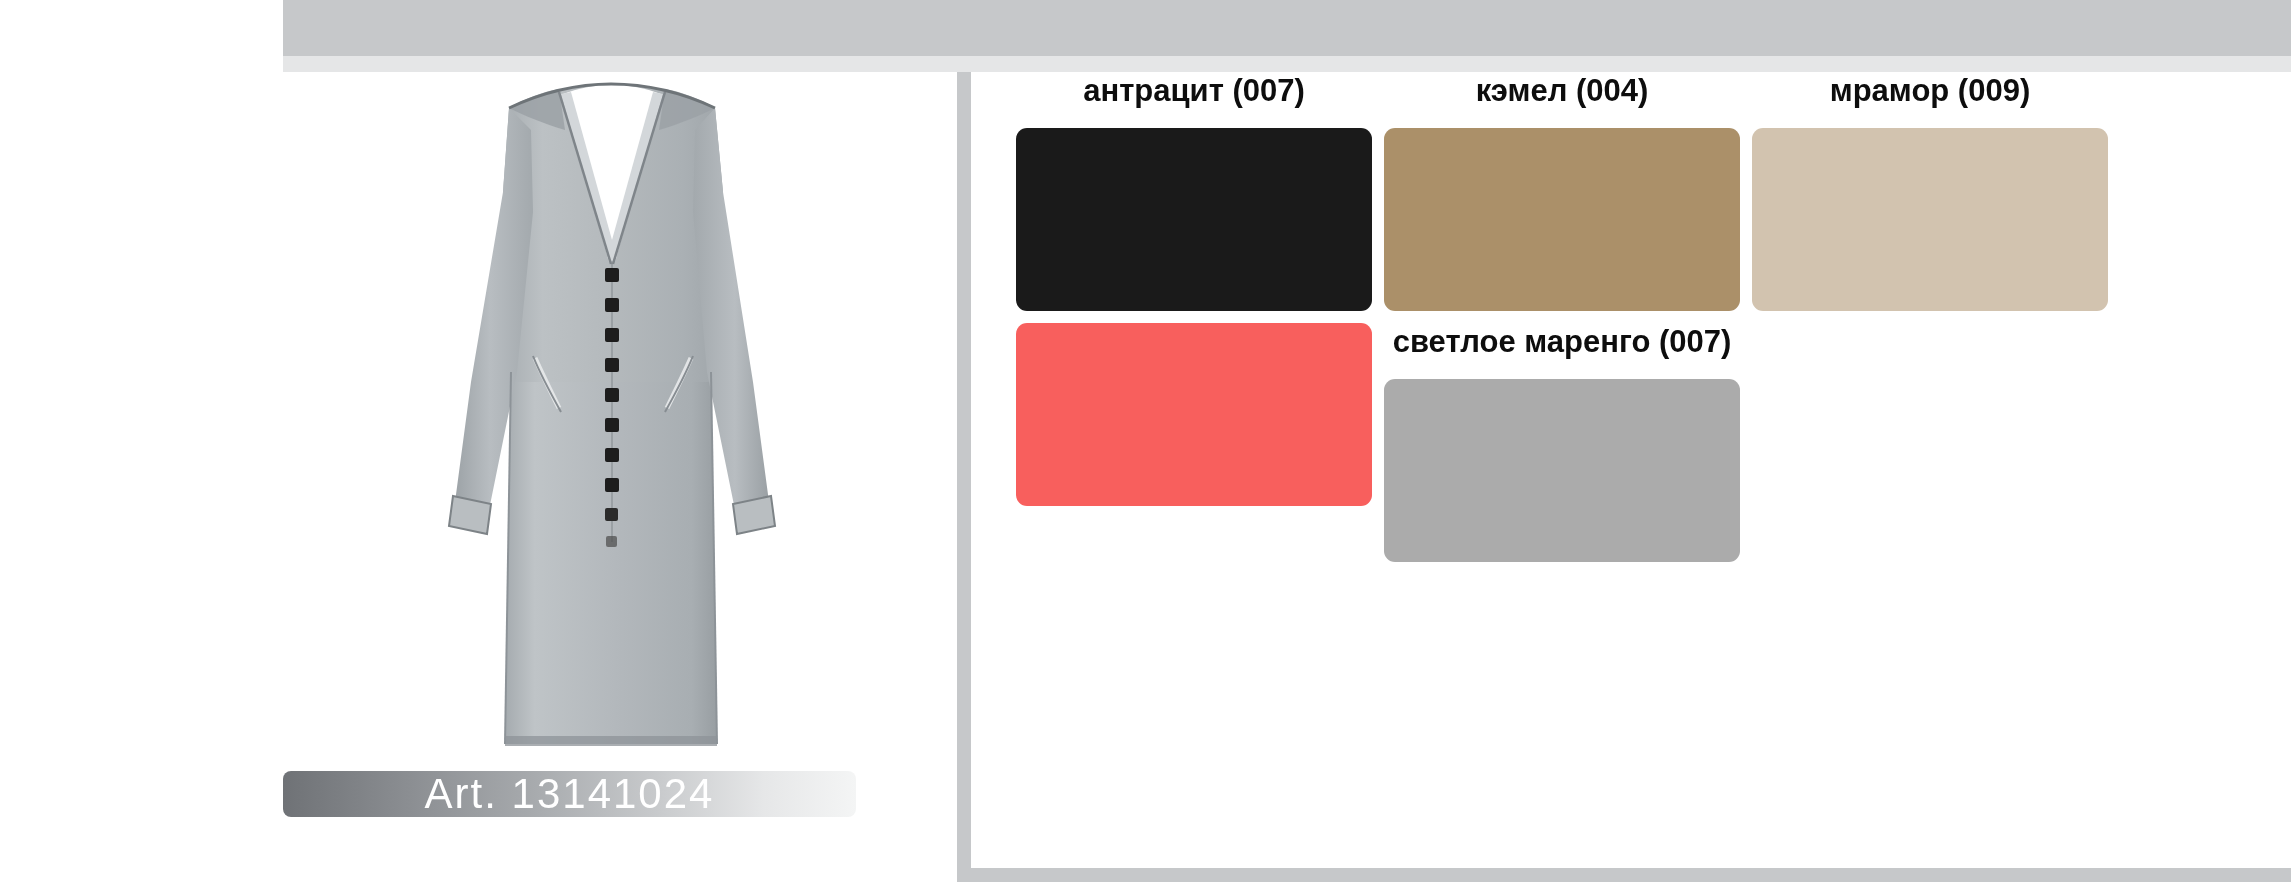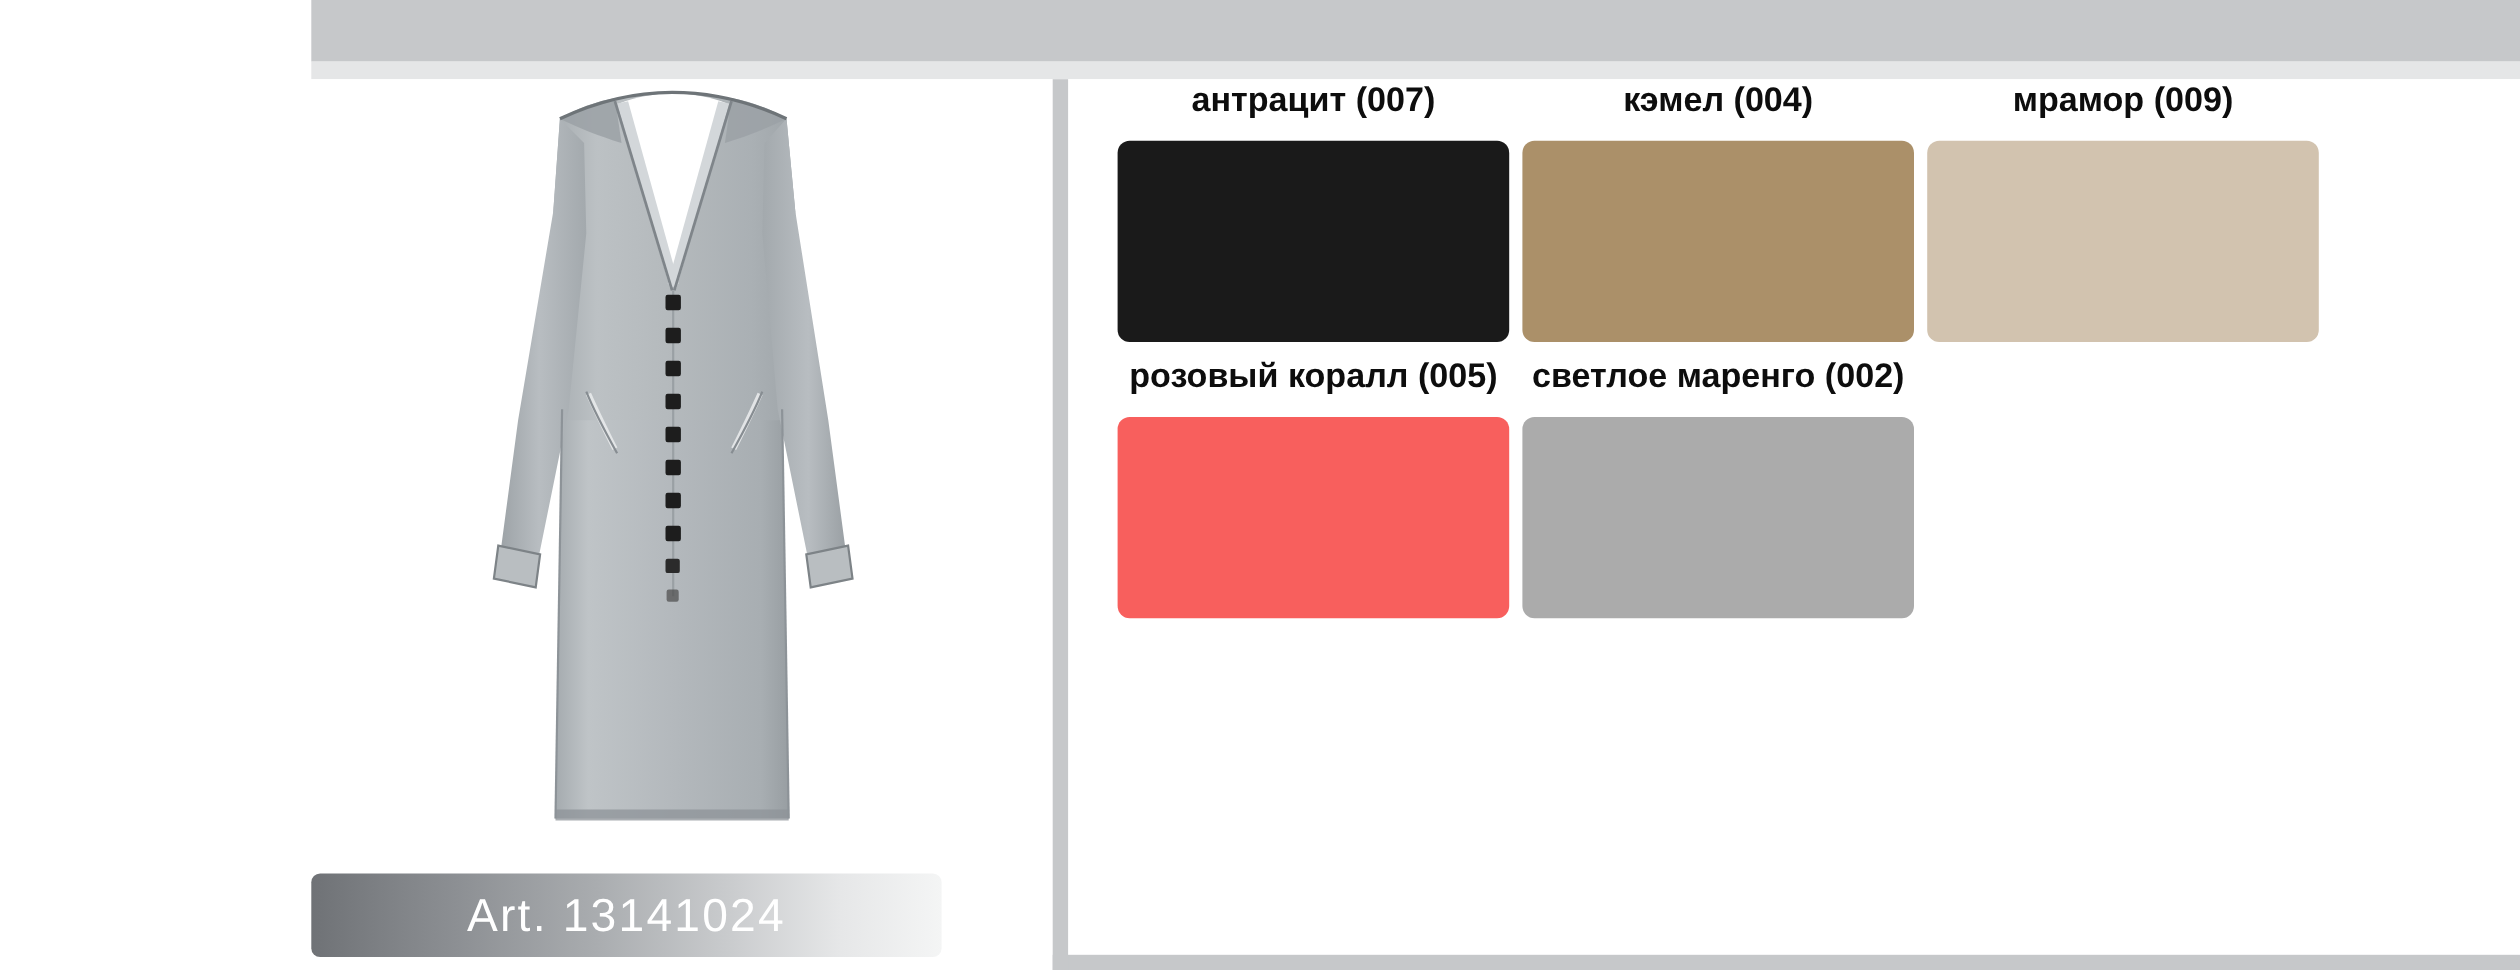--- a/index.html
+++ b/index.html
@@ -53,23 +53,23 @@
     top: 0px;
     width: 440px;
     height: 720px;
   }
   .garment-figure svg { display: block; width: 100%; height: 100%; }
 
   
   .art-plate {
     position: absolute;
     left: 283px;
-    top: 794px;
+    top: 771px;
     width: 573px;
-    height: 76px;
+    height: 46px;
     border-radius: 8px;
     background: linear-gradient(90deg,
                 #6f7276 0%,
                 #8b8e92 22%,
                 #a9acaf 45%,
                 #c9cbcd 66%,
                 #e6e7e8 84%,
                 #f4f5f5 100%);
     display: flex;
     align-items: center;
@@ -230,26 +230,25 @@
         <div class="swatch-label">кэмел (004)</div>
         <div class="swatch-chip" style="background-color: rgb(171, 144, 105);"></div>
       </div>
 
       <div class="swatch-cell">
         <div class="swatch-label">мрамор (009)</div>
         <div class="swatch-chip" style="background-color: rgb(210, 195, 175);"></div>
       </div>
 
       <div class="swatch-cell">
-        <div class="swatch-label">розовый коралл (005)</div>
         <div class="swatch-chip" style="background-color: rgb(248, 95, 93);"></div>
       </div>
 
       <div class="swatch-cell">
-        <div class="swatch-label">светлое маренго (002)</div>
+        <div class="swatch-label">светлое маренго (007)</div>
         <div class="swatch-chip" style="background-color: rgb(171, 171, 171);"></div>
       </div>
 
 
     </div>
   </div>
 
 </div>
 
 </body></html>

